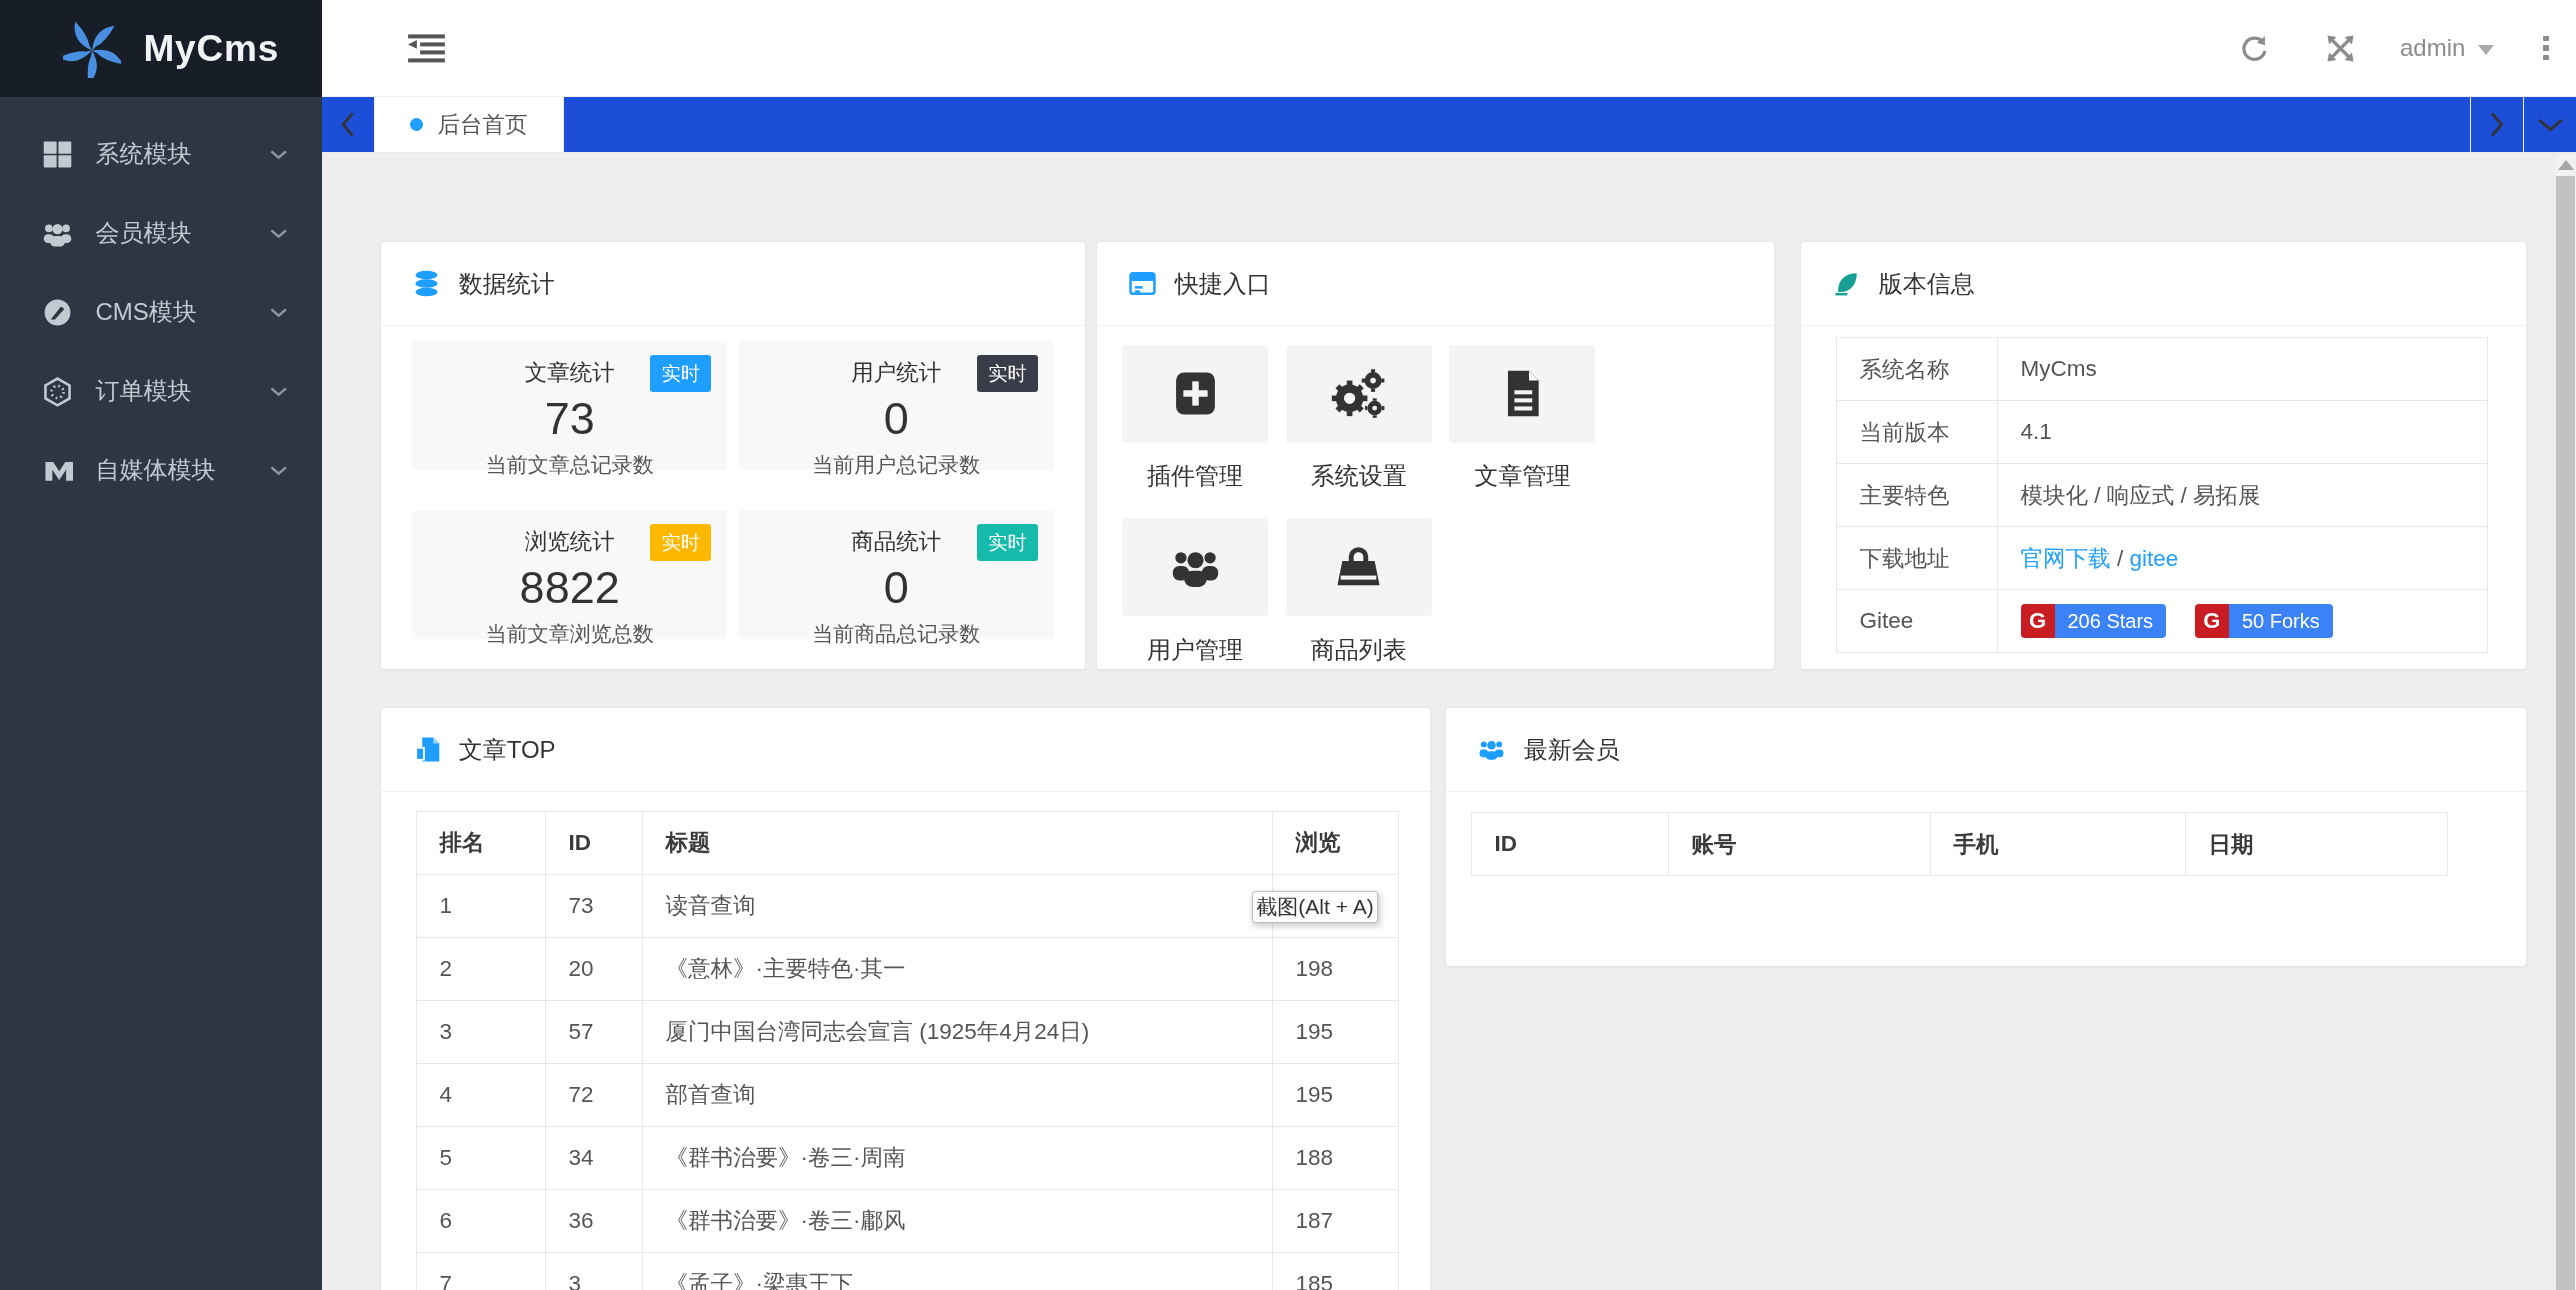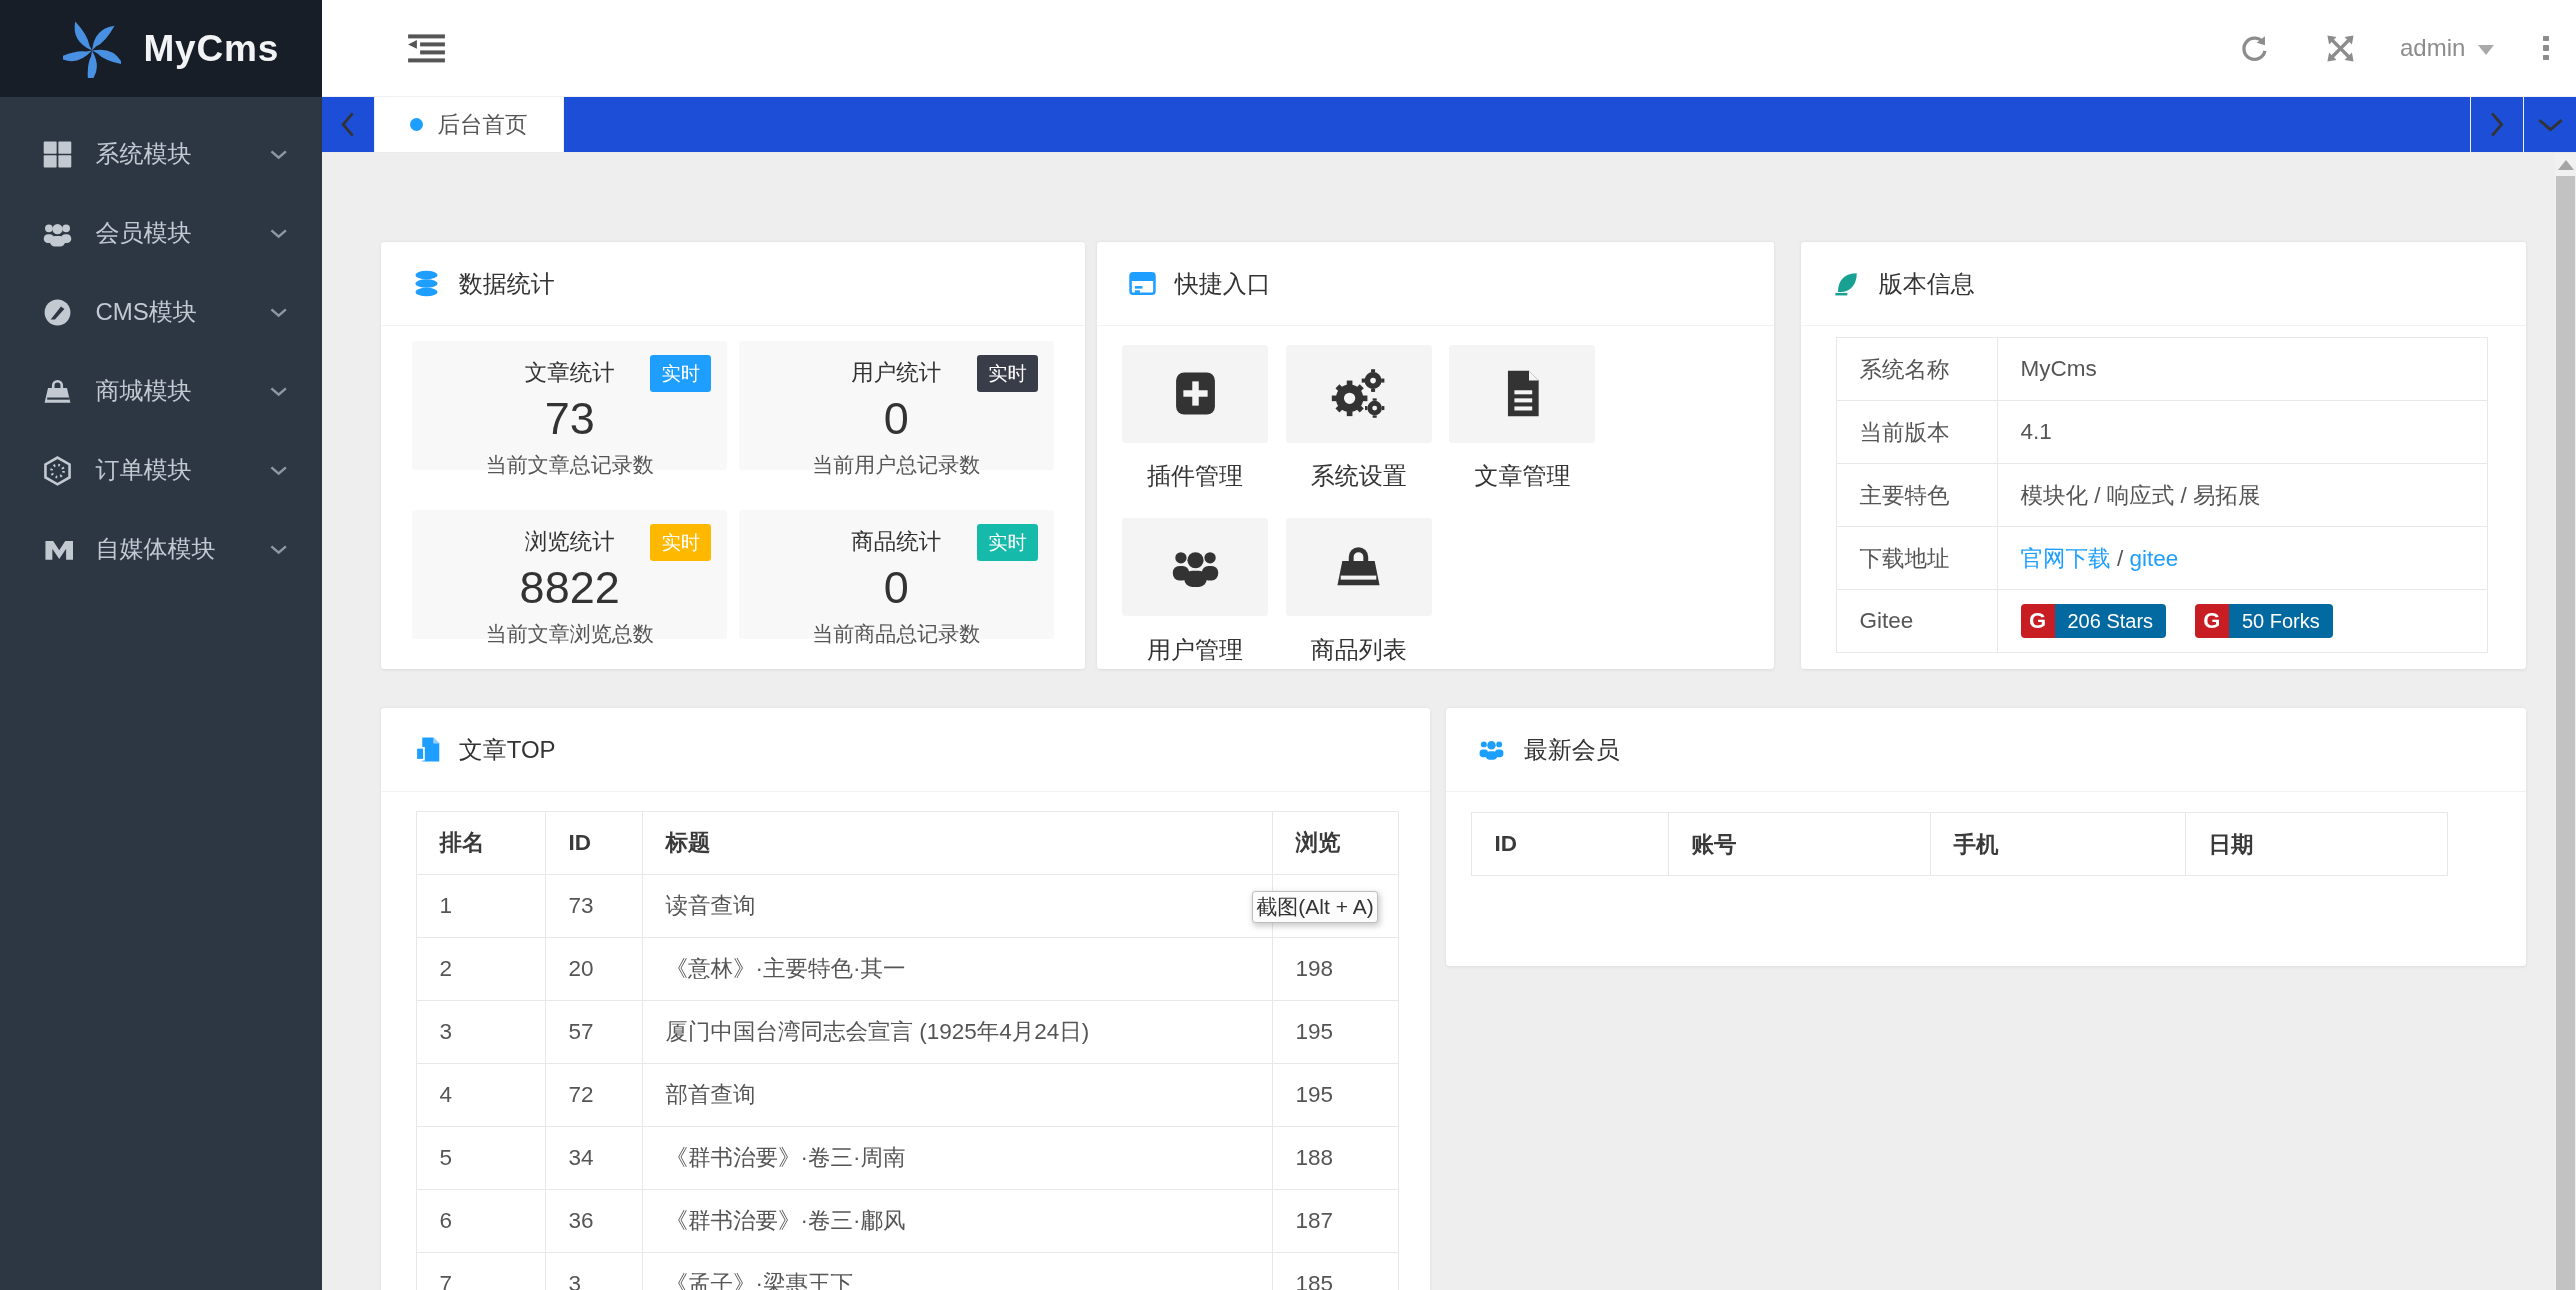--- a/index.html
+++ b/index.html
@@ -75,21 +75,21 @@
   
   .version-table { margin:11.3px 35px 0 35px; width:652px; border-collapse:collapse; table-layout:fixed; }
   .version-table td { height:63px; border:0.8px solid #e8e8e8; padding-left:22.5px; font-size:22.5px; color:#555; }
   .version-table .lbl { width:161px; }
   .link { color:#1E9FFF; text-decoration:none; cursor:pointer; }
   .sep { color:#555; margin:0 6.4px; }
   .gitee-badge { display:inline-flex; height:34px; border-radius:4px; overflow:hidden;
     vertical-align:middle; margin-right:22.5px; cursor:pointer; }
   .gb-left { width:34px; background:#C71D23; color:#fff; font-weight:bold; font-size:22px;
     display:flex; align-items:center; justify-content:center; }
-  .gb-right { background:#0369a1; color:#fff; font-size:20px; display:flex; align-items:center; padding:0 13px; }
+  .gb-right { background:#3b82f6; color:#fff; font-size:20px; display:flex; align-items:center; padding:0 13px; }
 
   
   .data-table { border-collapse:collapse; table-layout:fixed; }
   .data-table th, .data-table td { height:63px; border:0.8px solid #e8e8e8; padding-left:22.5px;
     font-size:22.5px; text-align:left; font-weight:normal; }
   .data-table th { color:#3a3a3a; font-weight:bold; }
   .data-table td { color:#555; }
   #articles-table { margin:18.5px 35px 0 35px; width:980px; }
   #members-table  { margin:20px 25px 0 25px; width:977px; }
 
@@ -166,31 +166,20 @@
         <svg class="mi" viewBox="0 0 36 36">
           <circle cx="18" cy="18" r="15" fill="#c3c9d1"></circle>
           <polygon points="11,25 22,11 26,14 15,26 10,26" fill="#2d3744"></polygon>
         </svg>
         <span>CMS模块</span>
         <svg class="chev" width="19.3" height="13" viewBox="0 0 24 16">
           <polyline points="3,4 12,12 21,4" fill="none" stroke="#8f97a3" stroke-width="3"></polyline>
         </svg>
       </div>
 
-      <div class="menu-item">
-        <svg class="mi" viewBox="0 0 36 36">
-          <path d="M7,14 h22 l4,17 h-30 z" fill="#c3c9d1"></path>
-          <path d="M13,14 v-3 a5,5 0 0 1 10,0 v3" fill="none" stroke="#c3c9d1" stroke-width="3"></path>
-          <rect x="6" y="25" width="26" height="2.5" fill="#2d3744"></rect>
-        </svg>
-        <span>商城模块</span>
-        <svg class="chev" width="19.3" height="13" viewBox="0 0 24 16">
-          <polyline points="3,4 12,12 21,4" fill="none" stroke="#8f97a3" stroke-width="3"></polyline>
-        </svg>
-      </div>
 
       <div class="menu-item">
         <svg class="mi" viewBox="0 0 36 36">
           <polygon points="18,3 32,11 32,26 18,34 4,26 4,11" fill="none" stroke="#c3c9d1" stroke-width="3"></polygon>
           <circle cx="18" cy="18.5" r="7" fill="none" stroke="#c3c9d1" stroke-width="3" stroke-dasharray="2,3.5"></circle>
         </svg>
         <span>订单模块</span>
         <svg class="chev" width="19.3" height="13" viewBox="0 0 24 16">
           <polyline points="3,4 12,12 21,4" fill="none" stroke="#8f97a3" stroke-width="3"></polyline>
         </svg>

